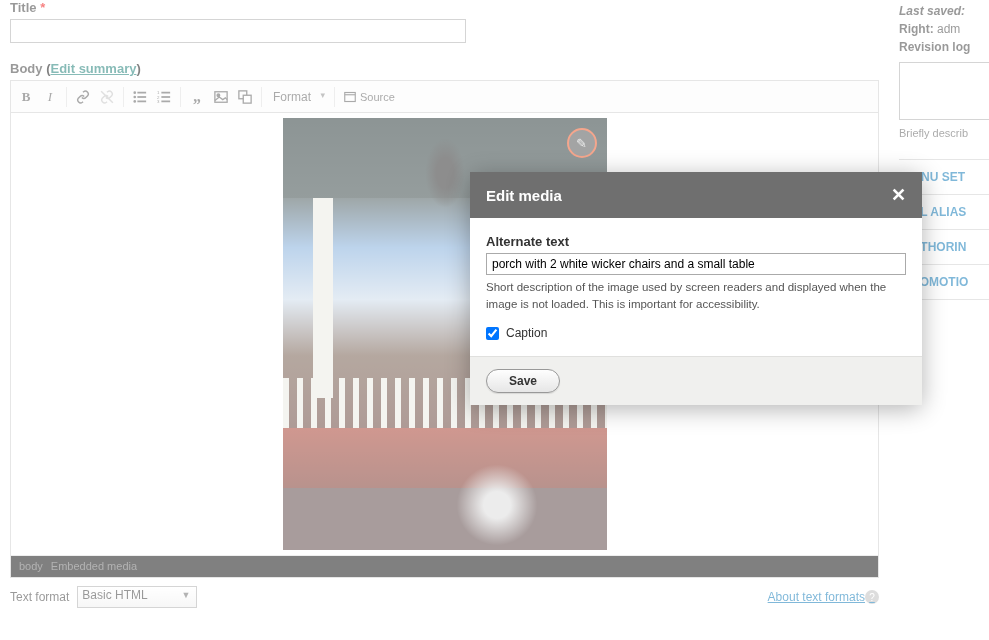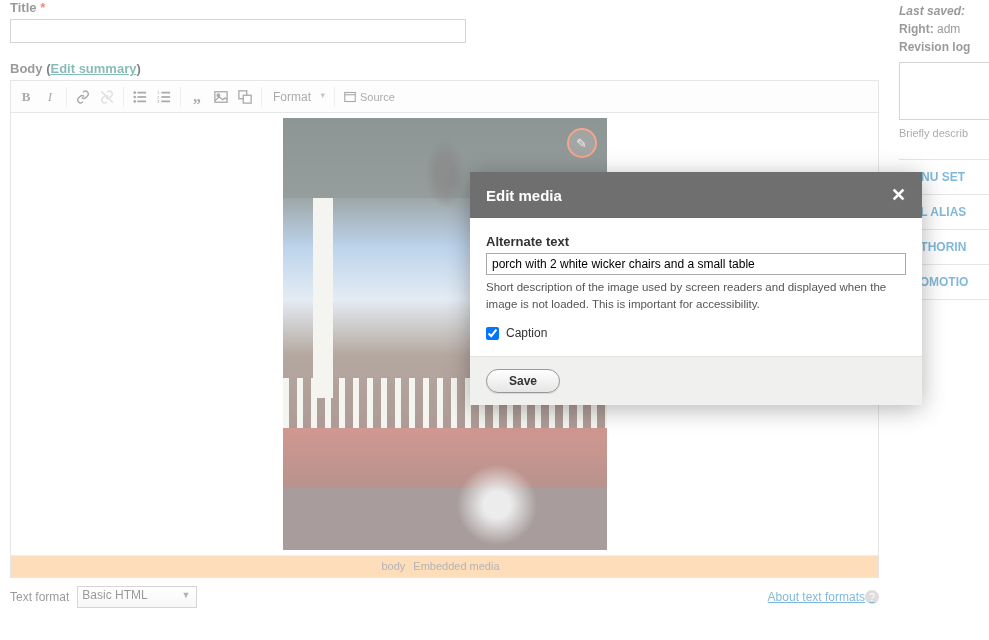--- a/index.html
+++ b/index.html
@@ -156,26 +156,25 @@
   background: rgba(80,80,80,0.8);
   display: flex;
   align-items: center;
   justify-content: center;
   color: #ddd;
   cursor: pointer;
   font-size: 13px;
 }
 .editor-status {
   height: 22px;
-  background: #fdba74;
+  background: #000000;
   border-top: 1px solid #ddd;
   font-size: 11px;
   color: #666;
   padding: 4px 8px;
-  text-align: center;
 }
 .editor-status span { margin-right: 8px; }
 .format-row {
   display: flex;
   align-items: center;
   margin-top: 8px;
 }
 .format-row label {
   font-weight: normal;
   margin-right: 8px;

